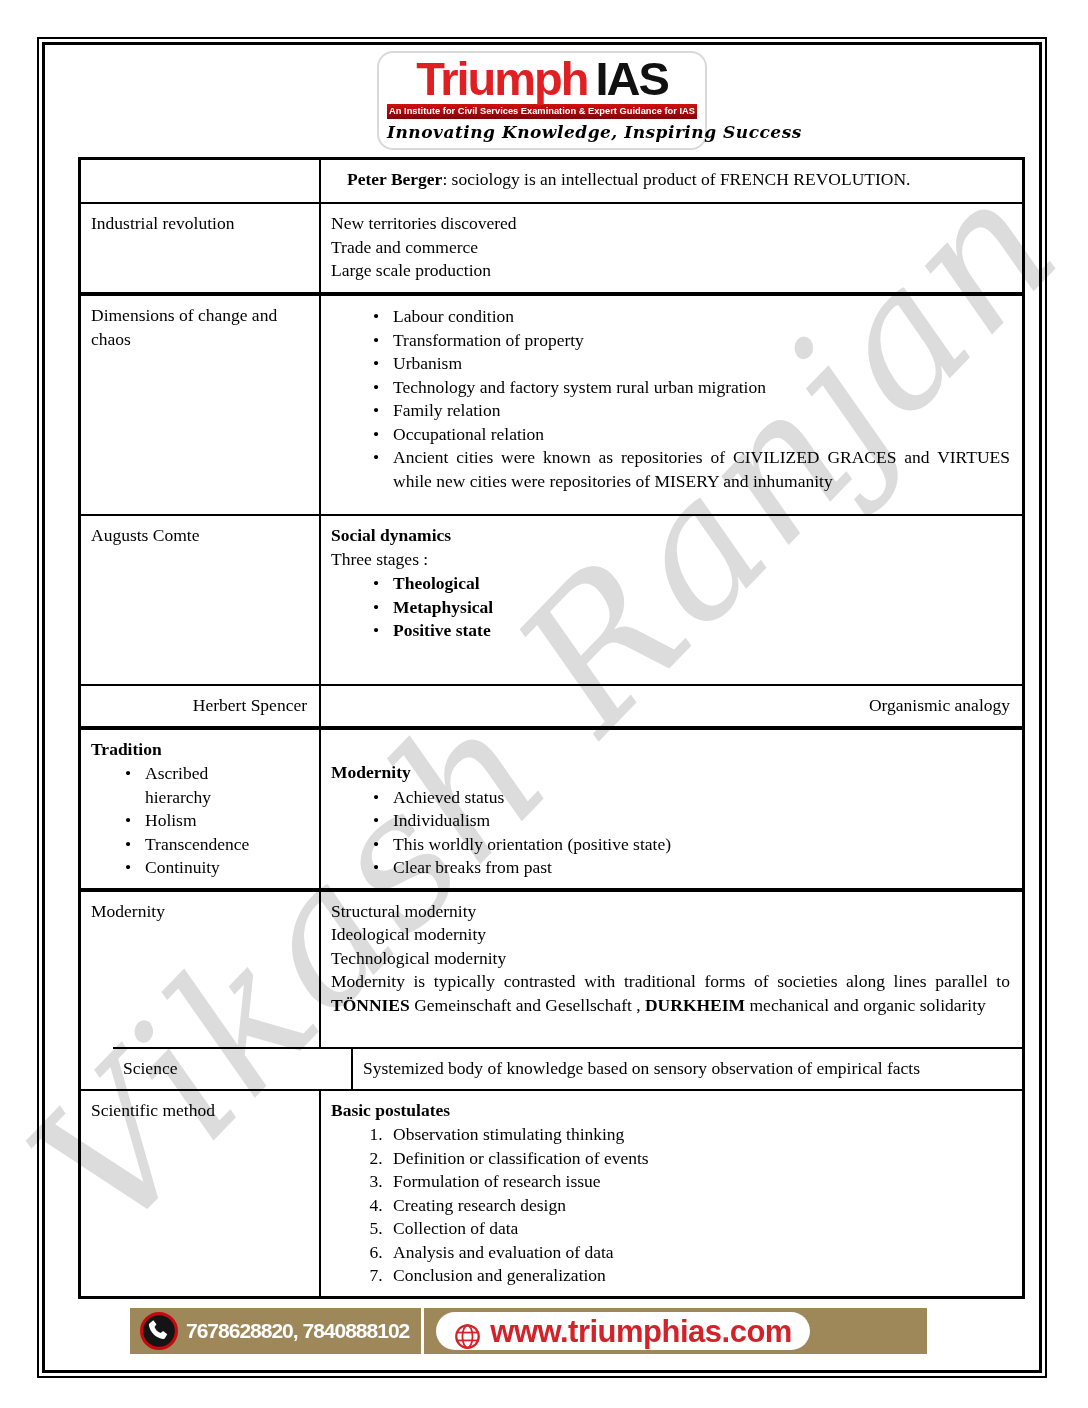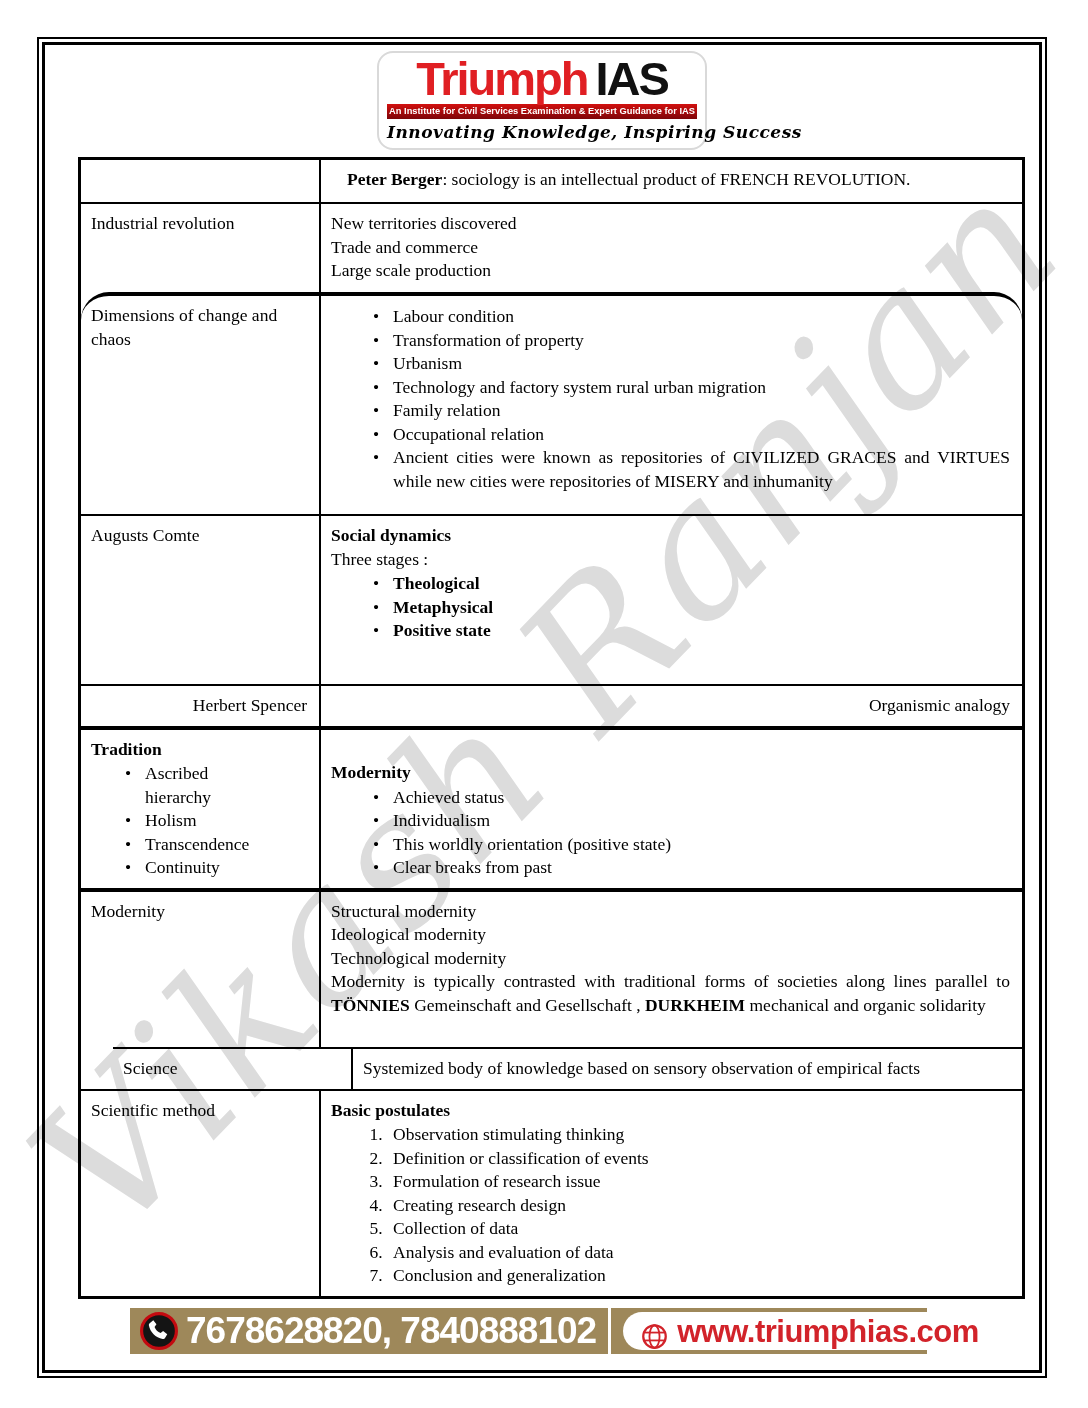--- a/index.html
+++ b/index.html
@@ -36,21 +36,21 @@
     font-family:"DejaVu Serif", serif;font-style:italic;font-weight:bold;
     font-size:17px;margin-top:3px;letter-spacing:0.5px;white-space:nowrap;
   }
   
   .notes-table{
     margin:7px 14px 0 33px;border:3px solid #000;
   }
   .row{display:flex;border-top:2px solid #000;}
   .row:nth-child(1){border-top:none;min-height:42px;gap:16px;}
   .row:nth-child(2){min-height:88px;}
-  .row:nth-child(3){min-height:218px;border-top-width:4px;border-radius:28px;}
+  .row:nth-child(3){min-height:218px;border-top-width:4px;}
   .row:nth-child(4){min-height:168px;}
   .row:nth-child(5){min-height:38px;text-align:right;}
   .row:nth-child(6){min-height:158px;border-top-width:4px;align-items:flex-end;}
   .row:nth-child(7){min-height:155px;border-top-width:4px;}
   .row:nth-child(8){min-height:40px;margin-left:32px;}
   .row:nth-child(9){min-height:198px;}
   .cell{padding:8px 12px 8px 10px;box-sizing:border-box;
     font-size:17.5px;line-height:23.5px;}
   .cl{width:240px;flex:none;border-right:2px solid #000;}
   .cr{flex:1;min-width:0;}
@@ -71,21 +71,21 @@
     mix-blend-mode:multiply;pointer-events:none;letter-spacing:2px;
   }
   
   .footer-bar{
     position:absolute;left:85px;bottom:16px;width:797px;height:46px;
     background:#9e885a;display:flex;align-items:center;
     font-family:"Liberation Sans", sans-serif;font-weight:bold;
   }
   .phones{
     display:flex;align-items:center;gap:8px;padding:0 12px 0 10px;
-    color:#fff;font-size:37px;letter-spacing:-1px;flex:none;white-space:nowrap;
+    color:#fff;font-size:21px;letter-spacing:-1px;flex:none;white-space:nowrap;
   }
   .call-badge{width:38px;height:38px;flex:none;display:block;}
   .footer-divider{width:3px;align-self:stretch;background:#fff;flex:none;}
   .site-pill{
     margin-left:12px;background:#fff;border-radius:22px;height:38px;
     display:flex;align-items:flex-end;gap:9px;padding:0 18px;
     color:#d2232a;font-size:31px;letter-spacing:-0.5px;white-space:nowrap;
   }
   .globe{width:27px;height:27px;display:block;flex:none;}
 </style>

